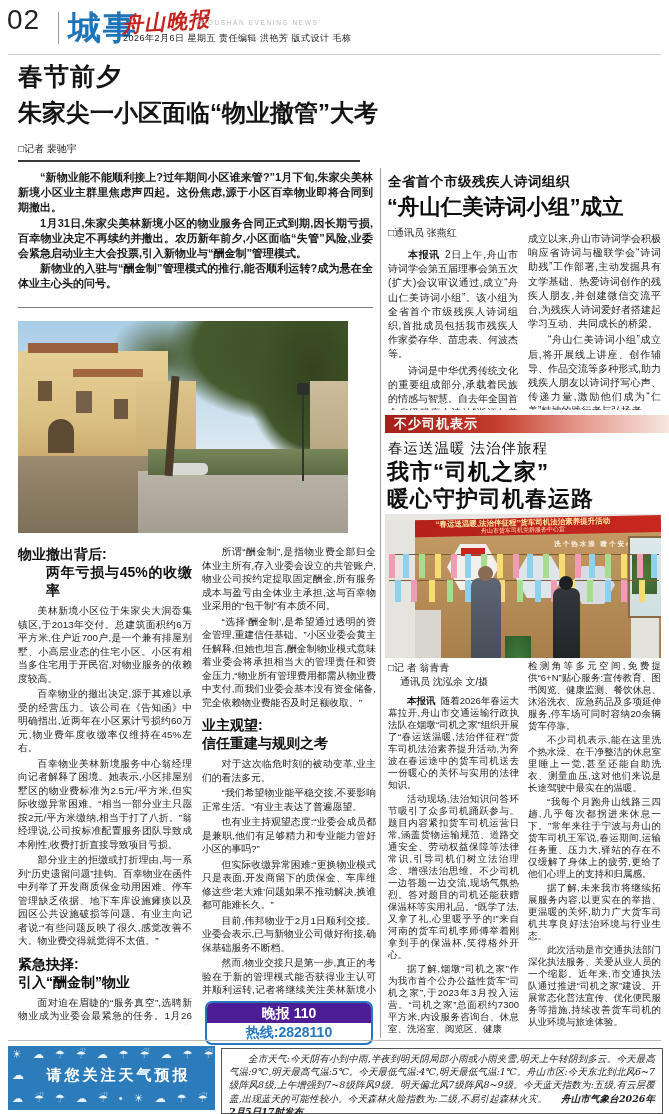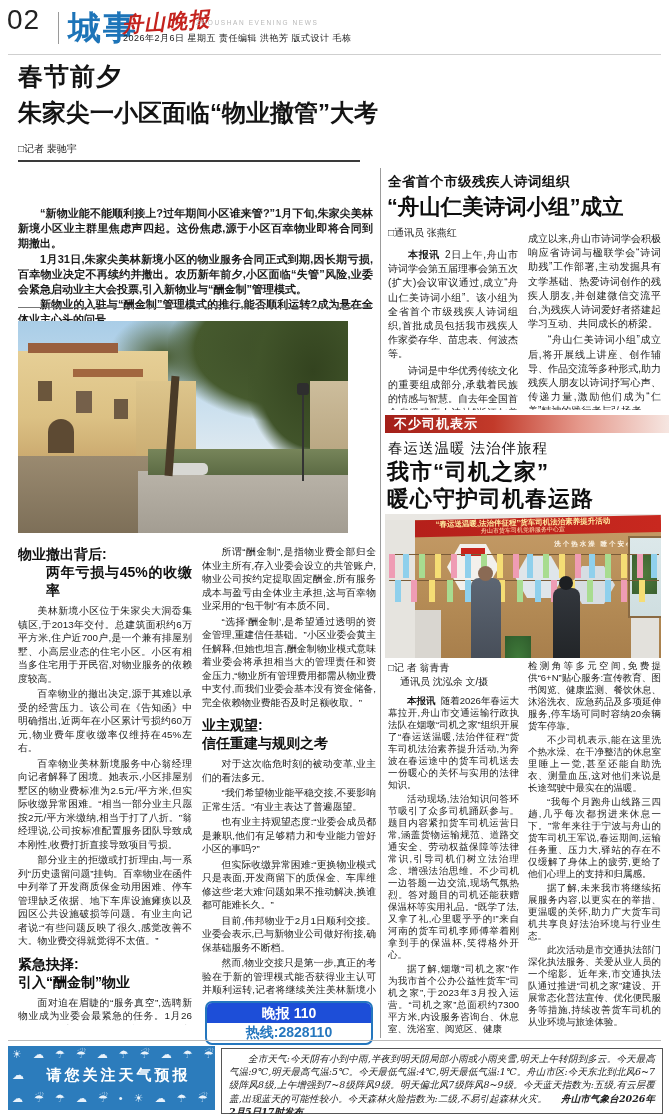--- a/index.html
+++ b/index.html
@@ -36,21 +36,21 @@
   .tagbar{background:linear-gradient(90deg,#a31f19 0%,#c23a2a 38%,#e5988b 68%,#f6e7e2 100%);color:#fff;font-size:13px;font-weight:bold;line-height:18px;padding-left:9px;letter-spacing:1px;}
   .kicker2{font-size:14.5px;font-weight:500;color:#161616;letter-spacing:1px;}
   .h4{font-size:22px;font-weight:bold;color:#0e0e0e;letter-spacing:1px;white-space:nowrap;}
   .dcol p{margin:0 0 2px;text-indent:2em;line-height:12px;font-size:9.5px;color:#1c1c1c;}
   .dcol p.cont{text-indent:0;}
   .lead{font-weight:bold;margin-right:5px;}
   
   .photo{overflow:hidden;}
   
   .hotbox{border:2px solid #2577be;border-radius:7px;overflow:hidden;background:#fff;}
-  .hotbox .top{background:#1d4ed8;color:#fff;font-size:14px;font-weight:bold;text-align:center;line-height:20px;}
+  .hotbox .top{background:#4c1d95;color:#fff;font-size:14px;font-weight:bold;text-align:center;line-height:20px;}
   .hotbox .bot{color:#2577be;font-size:14px;font-weight:bold;text-align:center;line-height:18px;}
   
   .wbox{background:#2c7cbc;color:#fff;overflow:hidden;}
   .wicons{font-size:11px;letter-spacing:4px;color:#e8f2fb;white-space:nowrap;}
   .wpromo{font-size:15px;font-weight:bold;letter-spacing:3px;text-align:center;color:#fff;}
   .fbox{border:1px solid #555;}
   .fbox .ftext{font-family:"DejaVu Serif","Liberation Serif",serif;font-style:italic;font-size:9.5px;line-height:13.2px;color:#222;text-align:justify;text-indent:2em;margin:0;}
   .fissuer{font-weight:bold;font-style:italic;margin-left:14px;}
 </style>
 </head>
@@ -64,21 +64,21 @@
   <div class="abs paper" style="left:122px;top:8px;">舟山晚报</div>
   <div class="abs paper-en" style="left:196px;top:19px;">ZHOUSHAN EVENING NEWS</div>
   <div class="abs dateline" style="left:123px;top:32px;">2026年2月6日 星期五 责任编辑 洪艳芳 版式设计 毛栋</div>
   <div class="abs hairline" style="left:8px;top:54px;width:653px;"></div>
 
   <div class="abs h1" style="left:18px;top:60px;">春节前夕</div>
   <div class="abs h2" style="left:18px;top:97px;">朱家尖一小区面临“物业撤管”大考</div>
   <div class="abs byline" style="left:18px;top:142px;">□记者 裴驰宇</div>
   <div class="abs rule" style="left:18px;top:160px;width:342px;height:2px;"></div>
 
-  <div class="abs intro jt" style="left:18px;top:170px;width:355px;margin-top:36px;">
+  <div class="abs intro jt" style="left:18px;top:170px;width:355px;">
     <p>“新物业能不能顺利接上?过年期间小区谁来管?”1月下旬,朱家尖美林新境小区业主群里焦虑声四起。这份焦虑,源于小区百幸物业即将合同到期撤出。</p>
     <p>1月31日,朱家尖美林新境小区的物业服务合同正式到期,因长期亏损,百幸物业决定不再续约并撤出。农历新年前夕,小区面临“失管”风险,业委会紧急启动业主大会投票,引入新物业与“酬金制”管理模式。</p>
     <p>新物业的入驻与“酬金制”管理模式的推行,能否顺利运转?成为悬在全体业主心头的问号。</p>
   </div>
   <div class="abs hairline" style="left:18px;top:307px;width:355px;background:#777;"></div>
 
   <div class="abs photo" style="left:18px;top:321px;width:330px;height:212px;">
     <div class="abs" style="left:0;top:0;width:330px;height:212px;background:linear-gradient(180deg,#a9cde7 0%,#cfe2ef 45%,#e9eef0 75%);"></div>
     <div class="abs" style="left:150px;top:-20px;width:200px;height:120px;background:radial-gradient(ellipse at 60% 40%,#3c4d27 0%,#465a2e 55%,rgba(70,90,46,0) 72%);"></div>
     <div class="abs" style="left:230px;top:-10px;width:130px;height:150px;background:radial-gradient(ellipse at 50% 40%,#33431f 0%,#41542a 60%,rgba(65,84,42,0) 75%);"></div>

